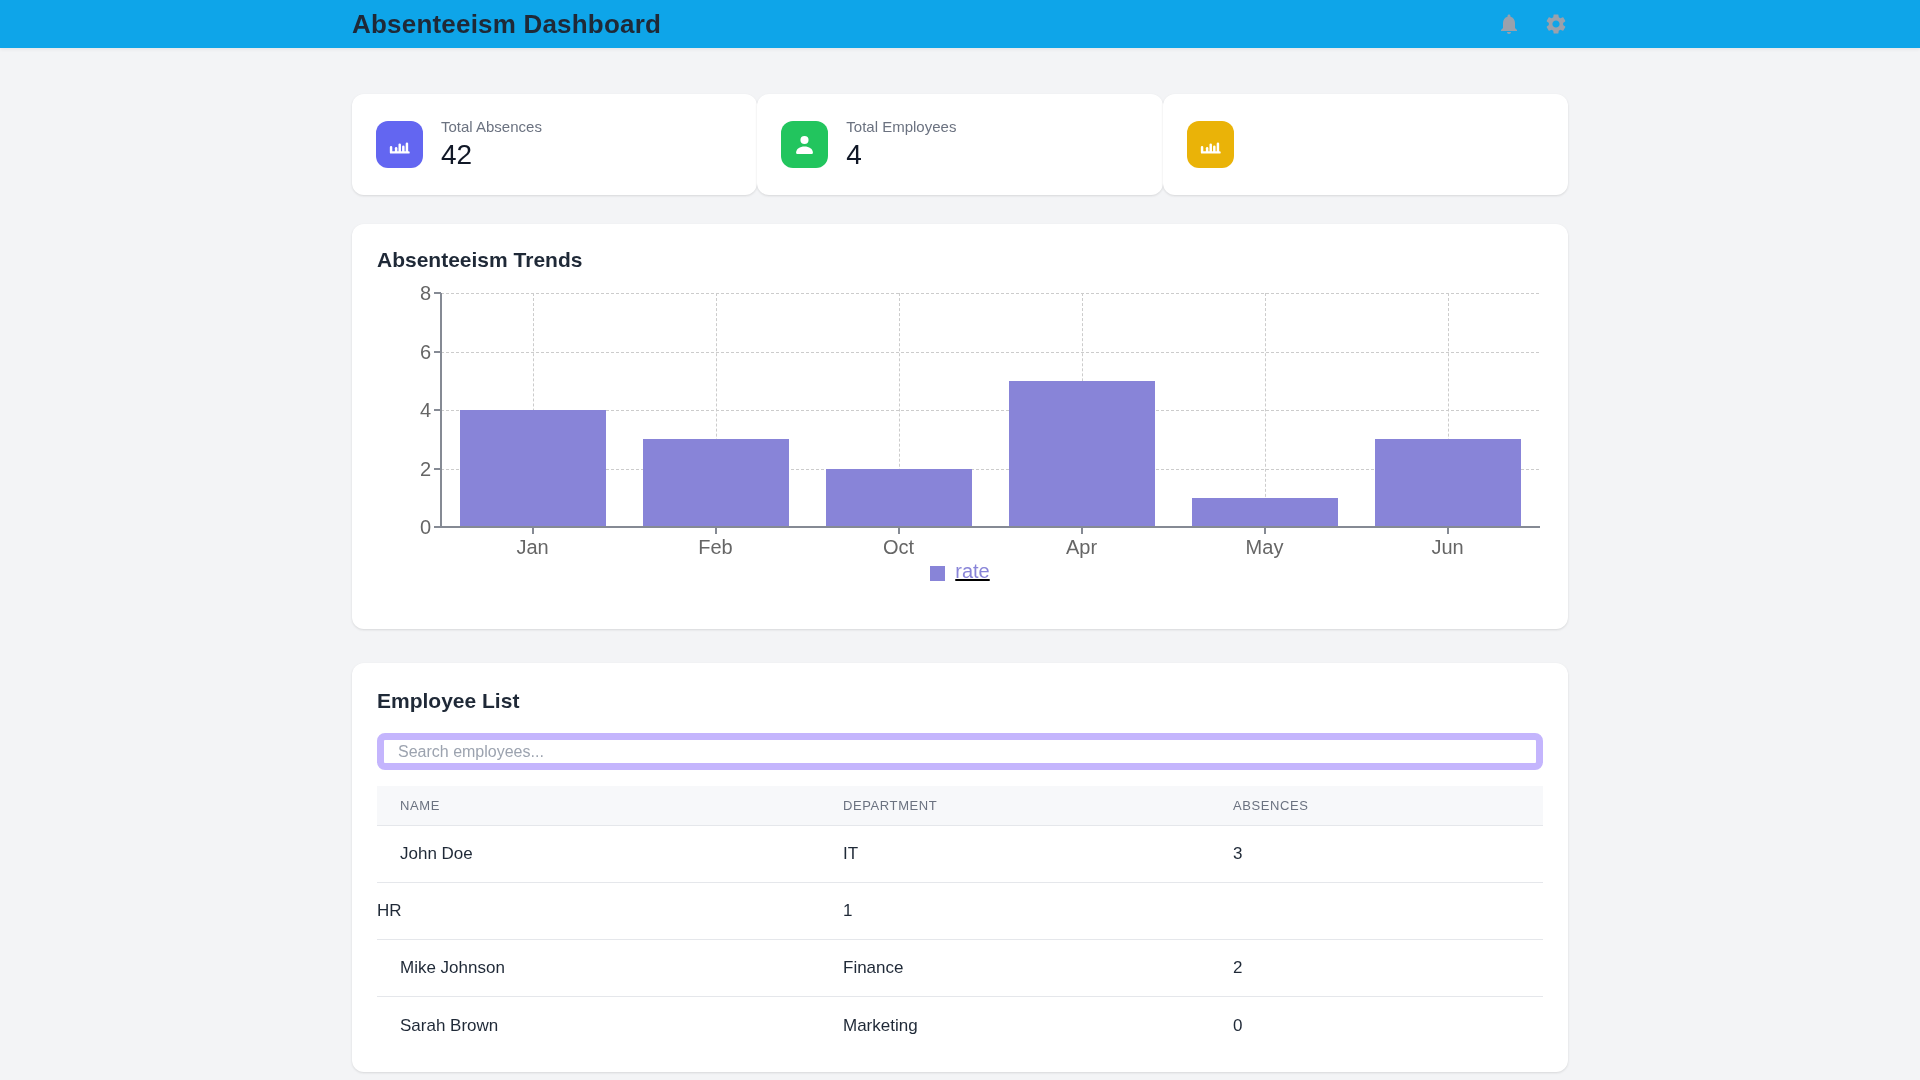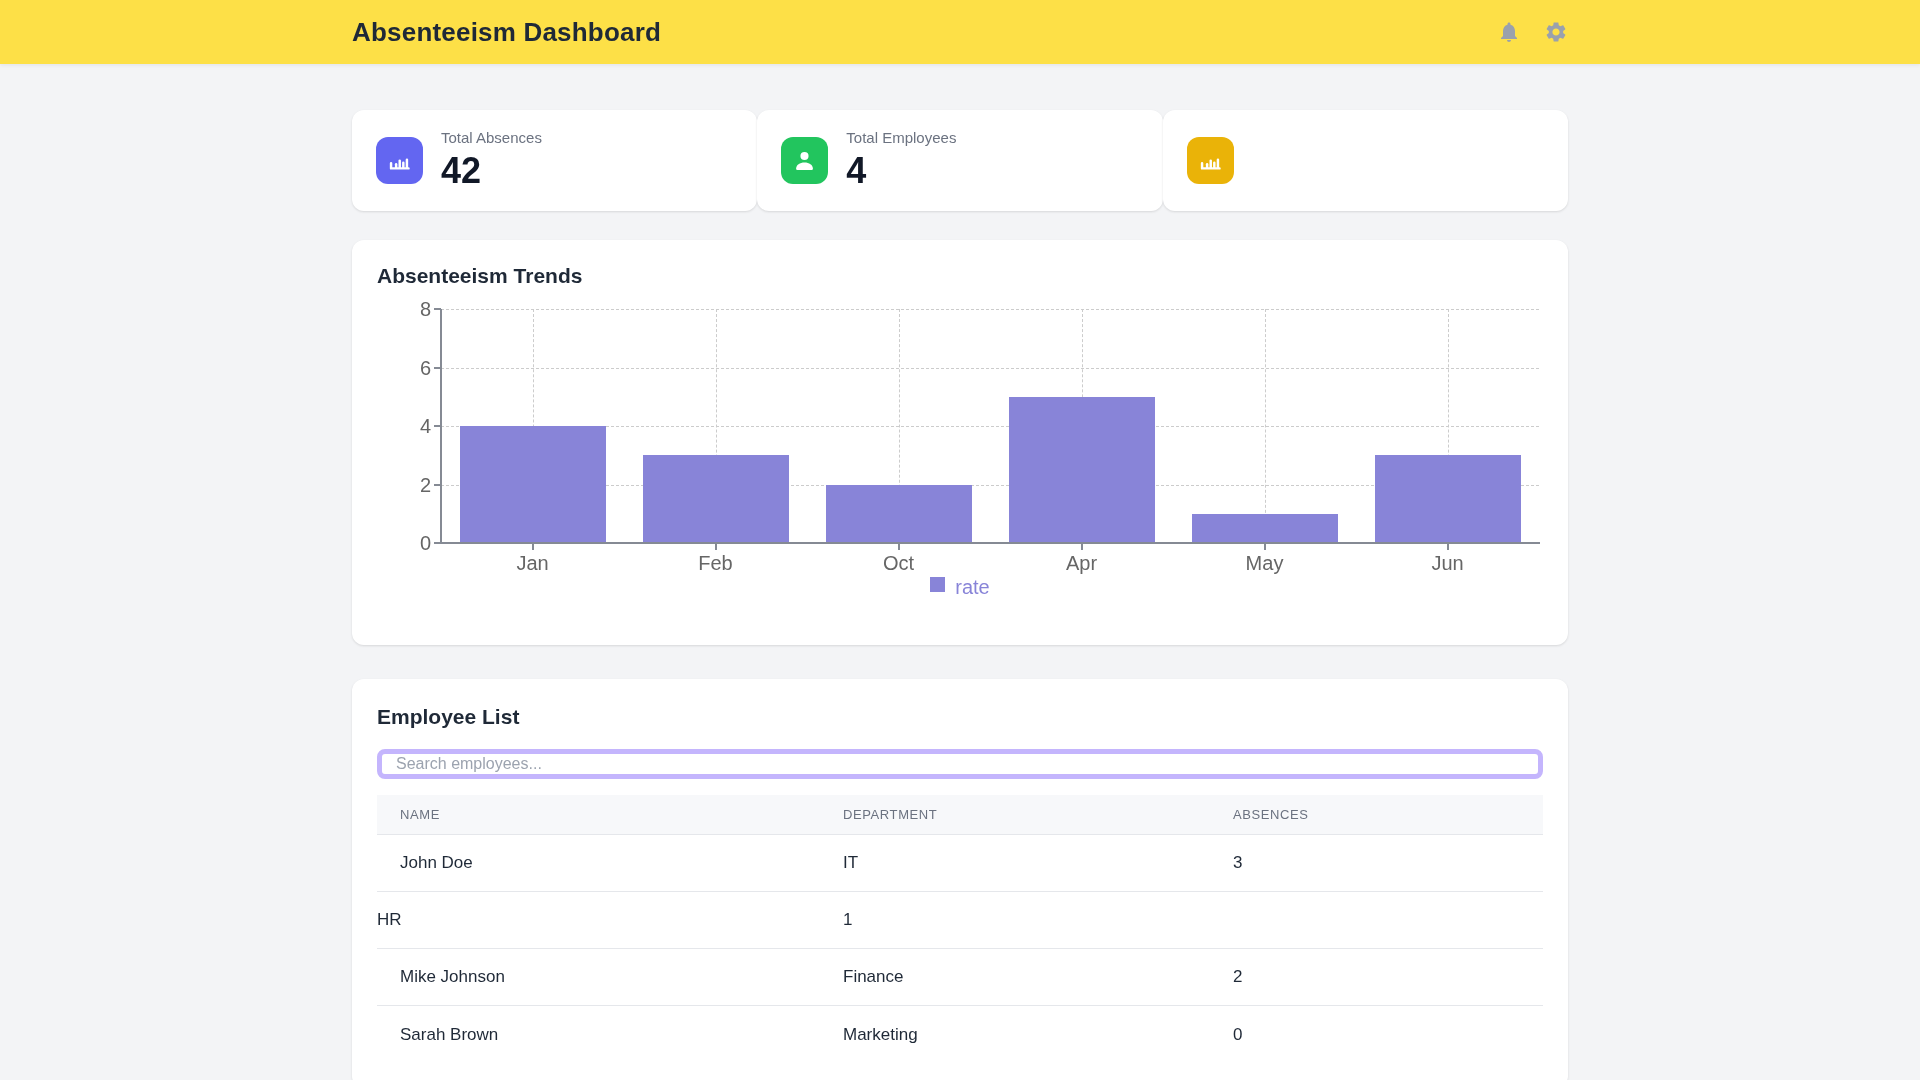--- a/index.html
+++ b/index.html
@@ -7,21 +7,21 @@
     margin:0; padding:0;
     width:1920px; height:1080px;
     background:#f3f4f6;
     font-family:"Liberation Sans","DejaVu Sans",sans-serif;
     overflow:hidden;
   }
   .container { width:1216px; margin:0 auto; }
 
   
   .topbar {
-    height:64px; background:#fde047;
+    height:48px; background:#0ea5e9;
     box-shadow:0 1px 4px rgba(15,23,42,.08);
     position:relative; z-index:2;
   }
   .topbar-inner {
     height:100%; display:flex; align-items:center; justify-content:space-between;
   }
   .app-title { font-size:26px; font-weight:700; color:#1f2937; letter-spacing:.2px; }
   .topbar-icons { display:flex; align-items:center; gap:23px; }
   .icon-btn { width:24px; height:24px; display:flex; align-items:center; justify-content:center; cursor:pointer; }
   .icon-btn svg { width:24px; height:24px; fill:#9aa1ac; }
@@ -33,42 +33,42 @@
     background:#fff; border-radius:12px;
     box-shadow:0 1px 2px rgba(0,0,0,.05), 0 1px 3px rgba(0,0,0,.07);
   }
   .stat-card { height:101px; display:flex; align-items:center; padding:0 24px; gap:18px; }
   .stat-icon {
     width:47px; height:47px; border-radius:12px; flex:none;
     display:flex; align-items:center; justify-content:center;
   }
   .stat-icon svg { width:27px; height:27px; }
   .stat-label { font-size:15px; color:#6b7280; }
-  .stat-value { font-size:36px; font-weight:700; color:#111827; margin-top:4px; }
+  .stat-value { font-size:28px; font-weight:400; color:#111827; margin-top:4px; }
 
   
   .chart-card { margin-top:29px; padding:24px 25px 44px; }
   .section-title { font-size:21px; font-weight:700; color:#1f2937; }
   #chart { position:relative; height:305px; margin-top:8px; }
   .axis-line { position:absolute; background:#858a94; }
   .grid-h { position:absolute; border-top:1.5px dashed #cccccc; height:0; }
   .grid-v { position:absolute; border-left:1.5px dashed #cccccc; width:0; }
   .tick { position:absolute; background:#858a94; }
   .y-label { position:absolute; width:54px; text-align:right; font-size:20px; color:#666666; line-height:20px; }
   .x-label { position:absolute; width:90px; text-align:center; font-size:20px; color:#666666; line-height:22px; }
   .bar { position:absolute; }
-  .legend { position:absolute; left:0; right:0; display:flex; align-items:flex-start; justify-content:center; gap:10px; }
+  .legend { position:absolute; left:0; right:0; display:flex; align-items:flex-end; justify-content:center; gap:10px;text-decoration:underline; }
   .legend-swatch { width:15px; height:15px; }
   .legend-label { font-size:20px; line-height:20px; }
 
   
   .emp-card { margin-top:34px; height:409px; padding:26px 25px 16px; }
   .search-input {
-    margin-top:20px; width:100%; height:30px;
-    border:5px solid #c4b5fd; border-radius:8px;
+    margin-top:20px; width:100%; height:37px;
+    border:7px solid #c4b5fd; border-radius:8px;
     padding:0 14px; font-size:16px; color:#111827; outline:none;
     font-family:"Liberation Sans","DejaVu Sans",sans-serif;
     background:#fff;
   }
   .search-input::placeholder { color:#9ca3af; }
   .table { margin-top:16px; }
   .thead, .trow { display:grid; grid-template-columns:466px 390px 1fr; align-items:center; }
   .thead {
     height:40px; background:#f7f8fa; border-bottom:1px solid #e5e7eb;
     color:#6b7280; font-size:13px; font-weight:500; letter-spacing:.6px;

